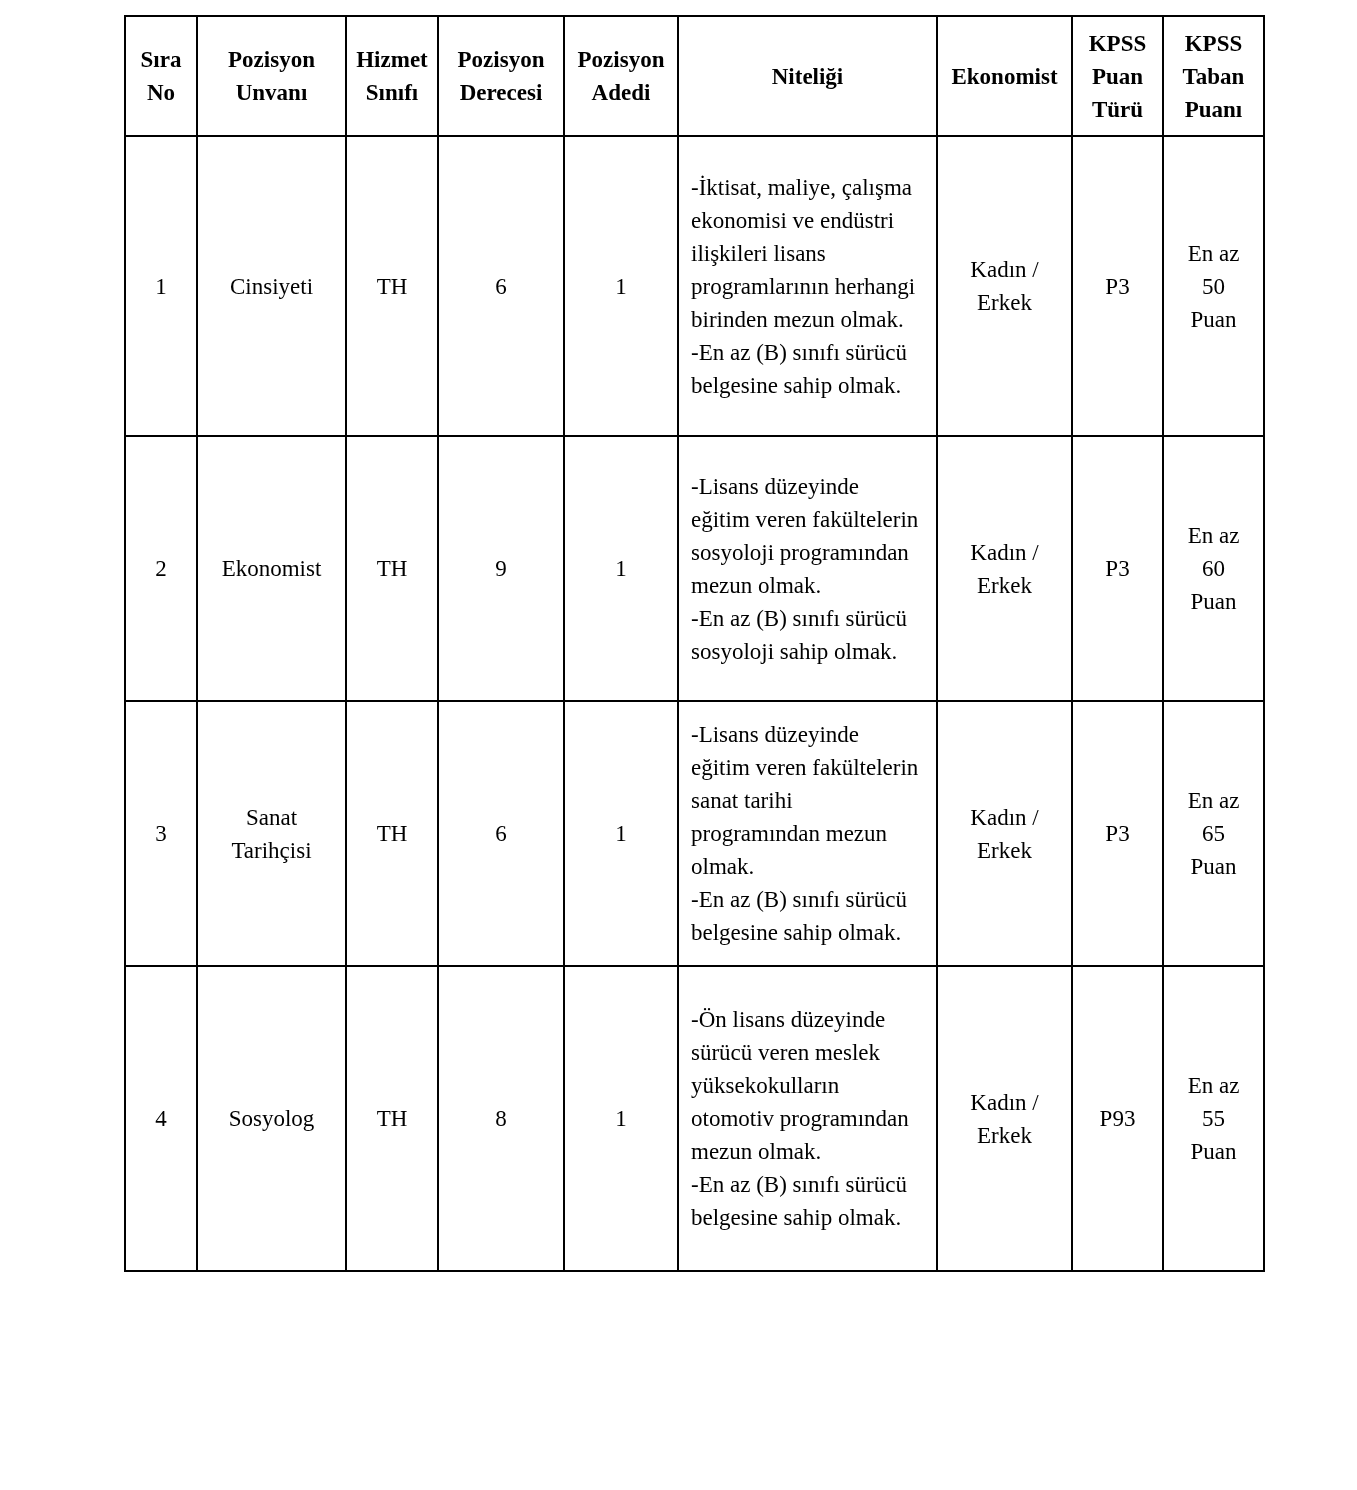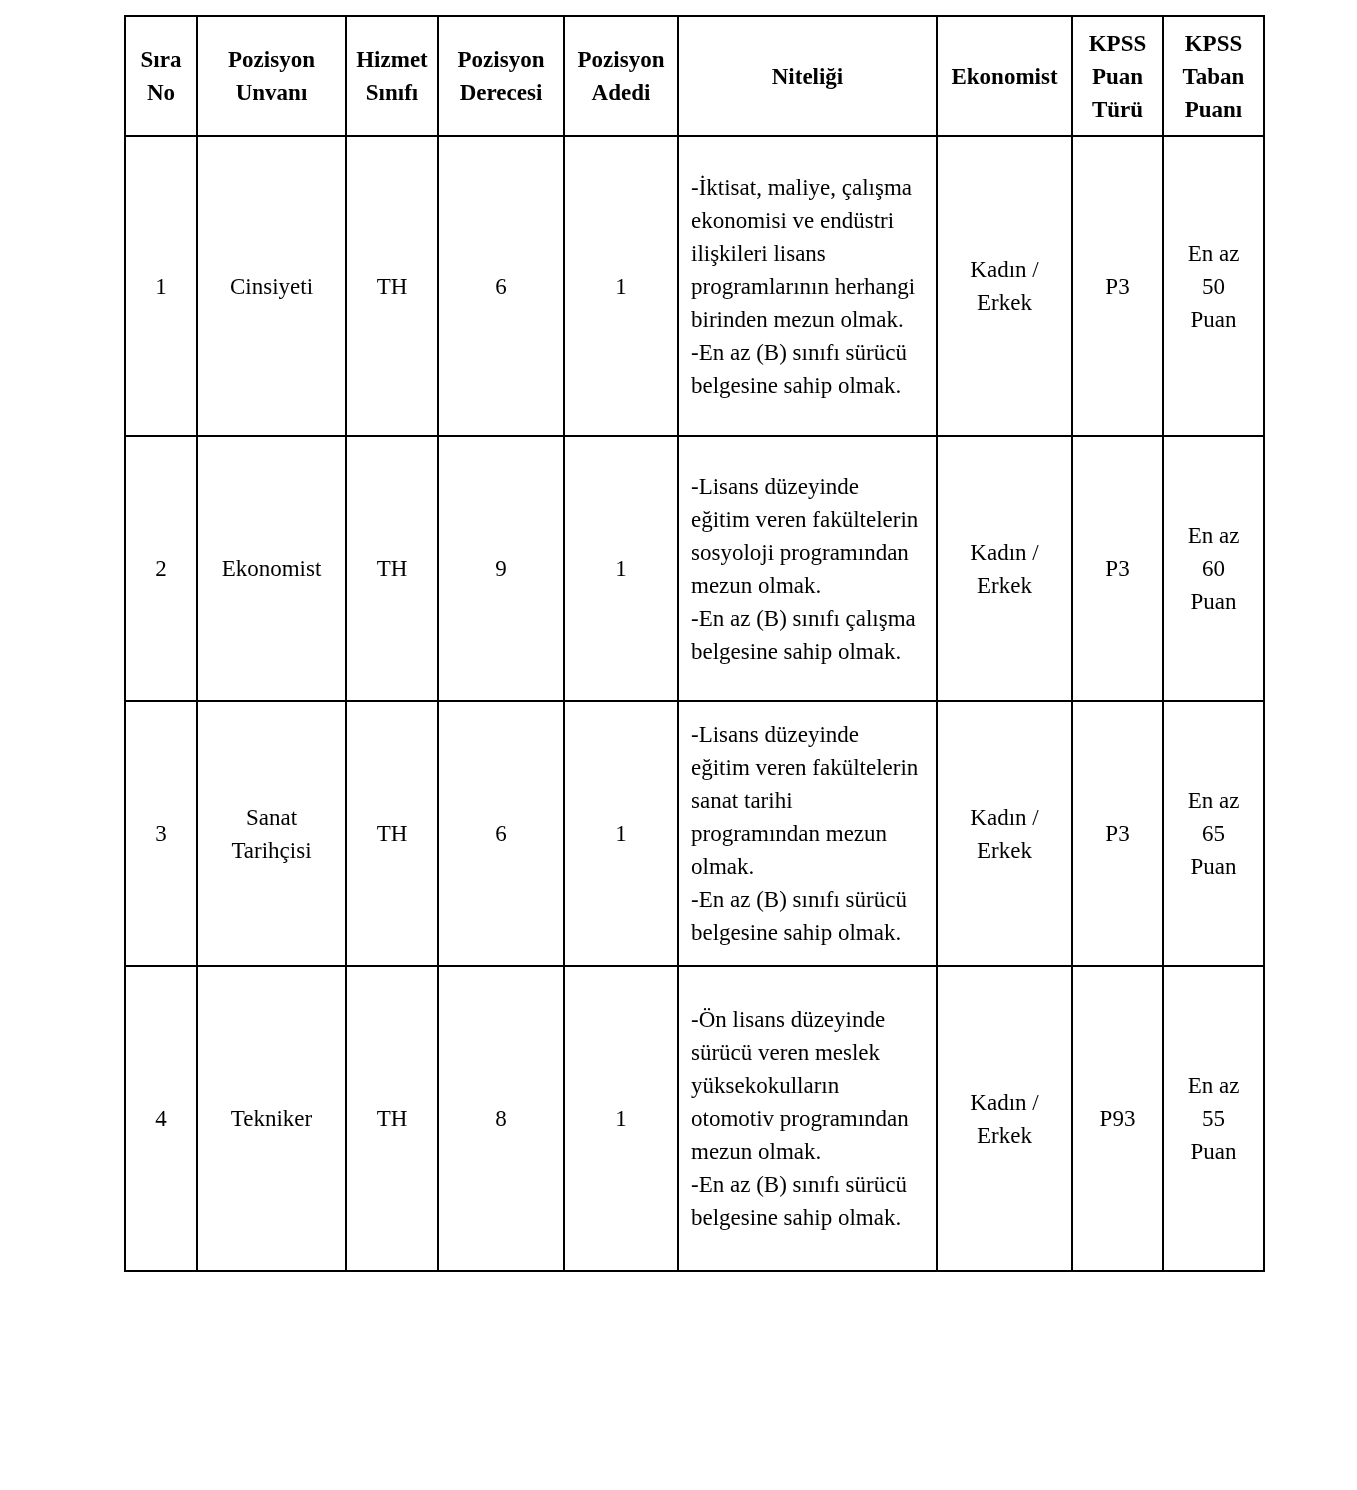--- a/index.html
+++ b/index.html
@@ -104,21 +104,21 @@
 50
 Puan</td>
       </tr>
       <tr class="row-2">
         <td>2</td>
         <td>Ekonomist</td>
         <td>TH</td>
         <td>9</td>
         <td>1</td>
         <td class="niteligi">-Lisans düzeyinde eğitim veren fakültelerin sosyoloji programından mezun olmak.
--En az (B) sınıfı çalışma belgesine sahip olmak.</td>
+-En az (B) sınıfı sürücü sosyoloji sahip olmak.</td>
         <td>Kadın /
 Erkek</td>
         <td>P3</td>
         <td>En az
 60
 Puan</td>
       </tr>
       <tr class="row-3">
         <td>3</td>
         <td>Sanat
@@ -130,21 +130,21 @@
 -En az (B) sınıfı sürücü belgesine sahip olmak.</td>
         <td>Kadın /
 Erkek</td>
         <td>P3</td>
         <td>En az
 65
 Puan</td>
       </tr>
       <tr class="row-4">
         <td>4</td>
-        <td>Tekniker</td>
+        <td>Sosyolog</td>
         <td>TH</td>
         <td>8</td>
         <td>1</td>
         <td class="niteligi">-Ön lisans düzeyinde sürücü veren meslek yüksekokulların otomotiv programından mezun olmak.
 -En az (B) sınıfı sürücü belgesine sahip olmak.</td>
         <td>Kadın /
 Erkek</td>
         <td>P93</td>
         <td>En az
 55

